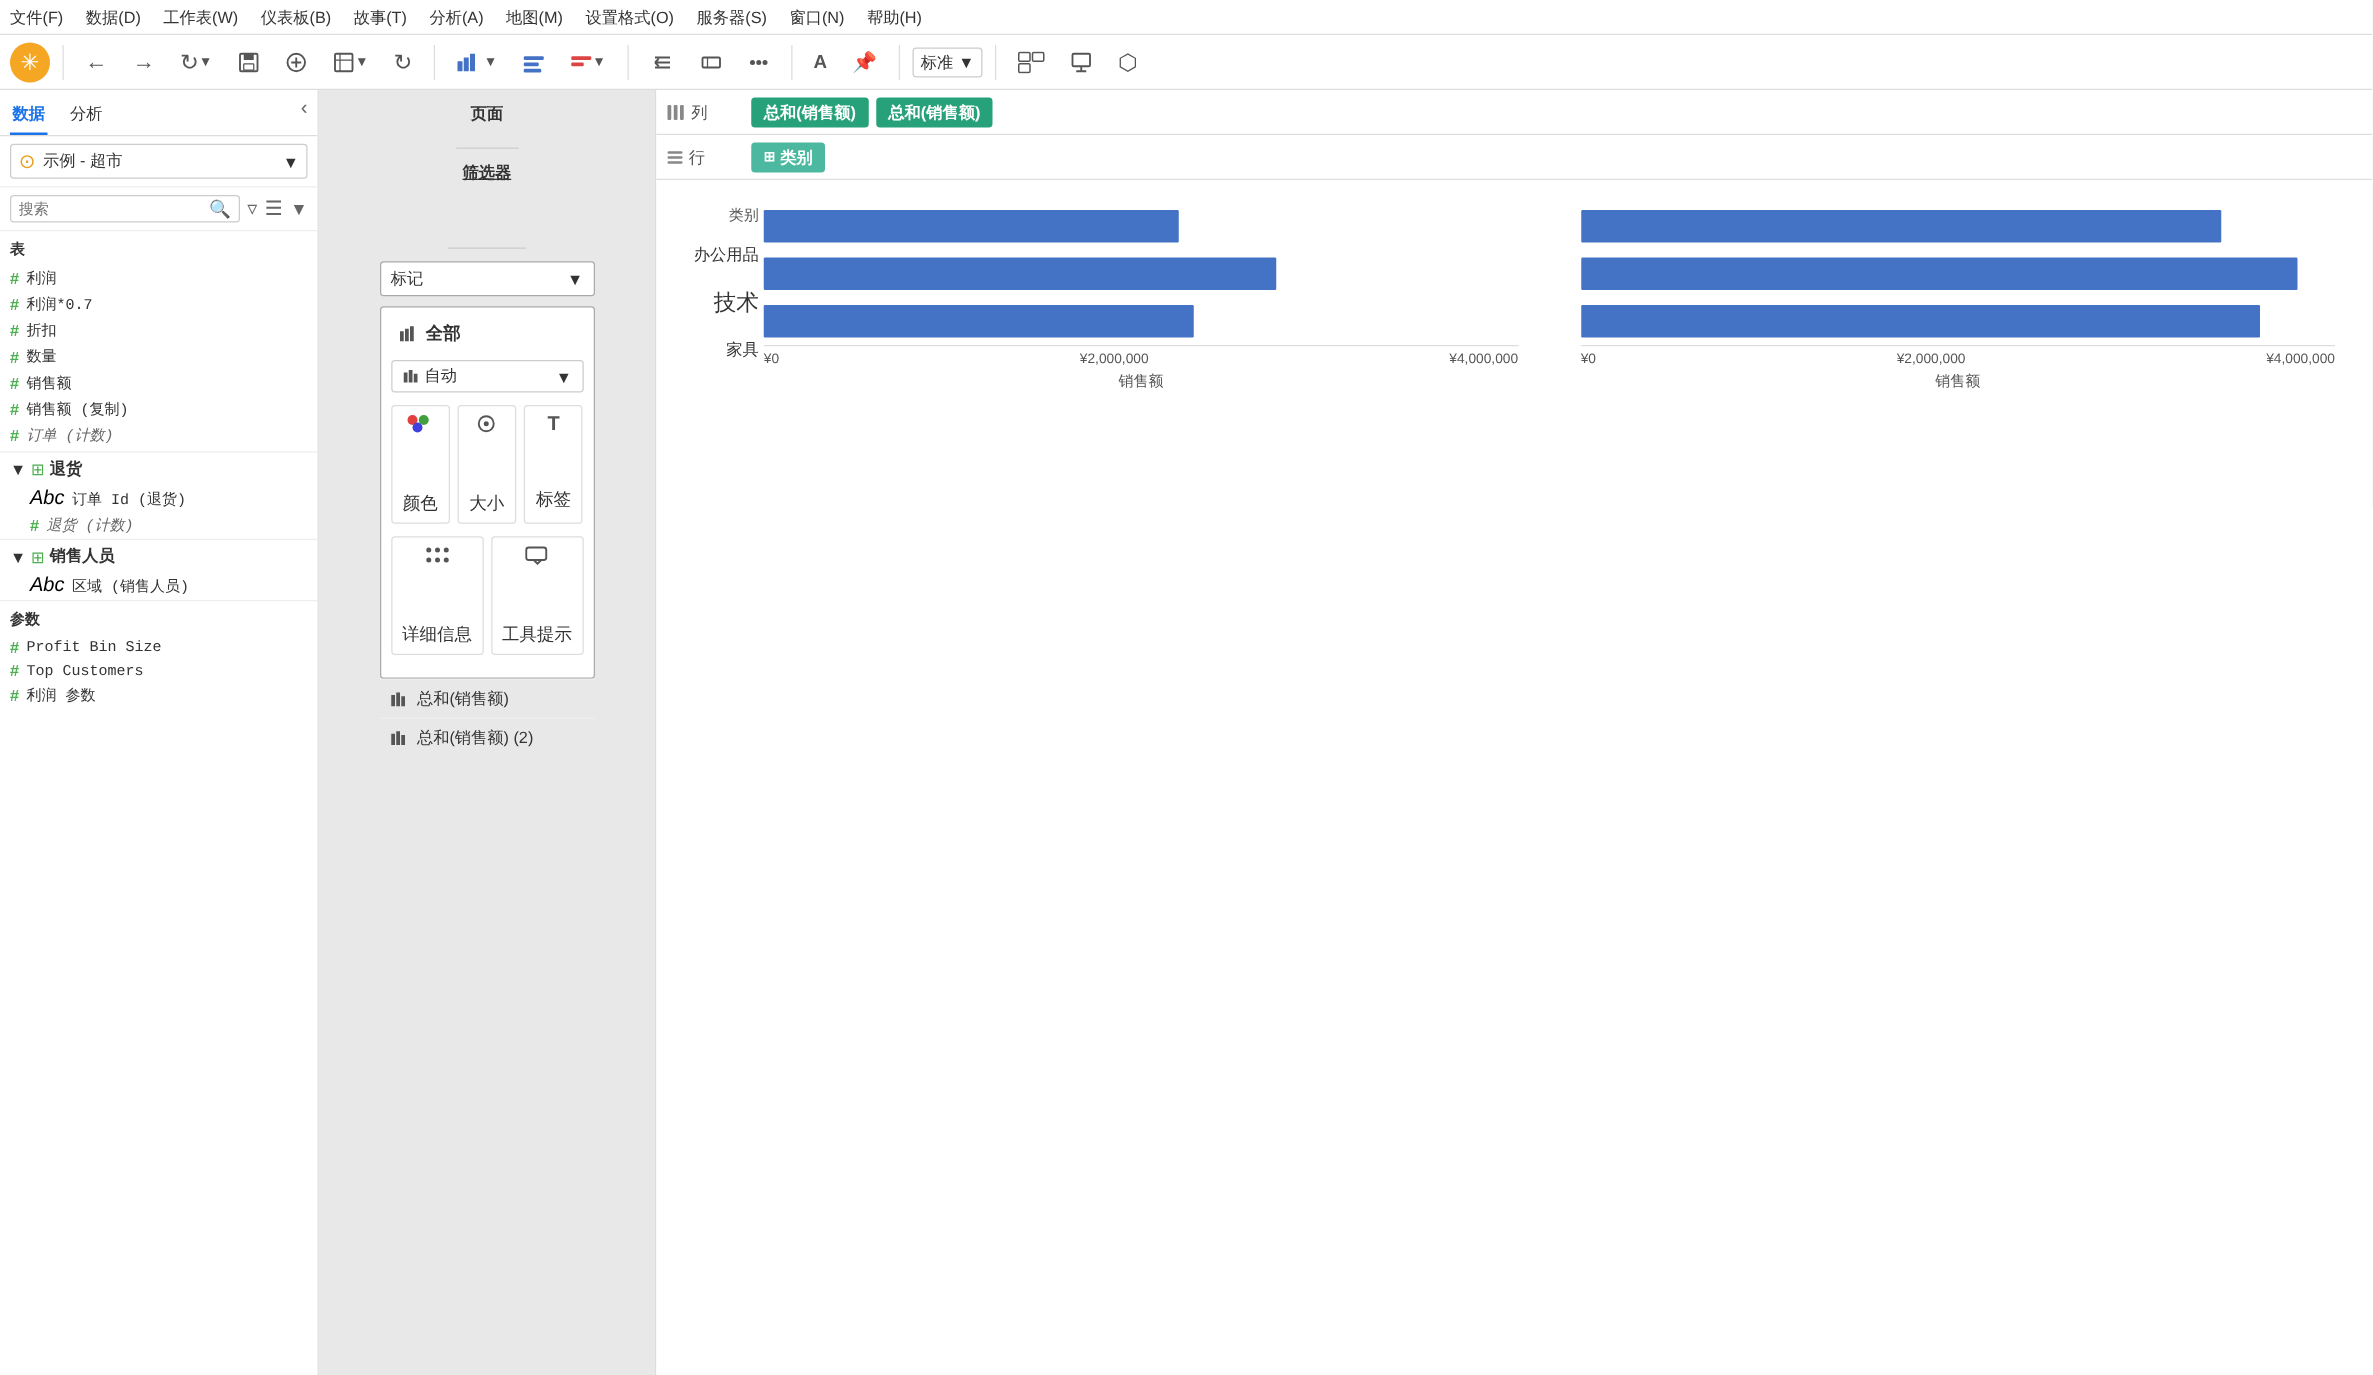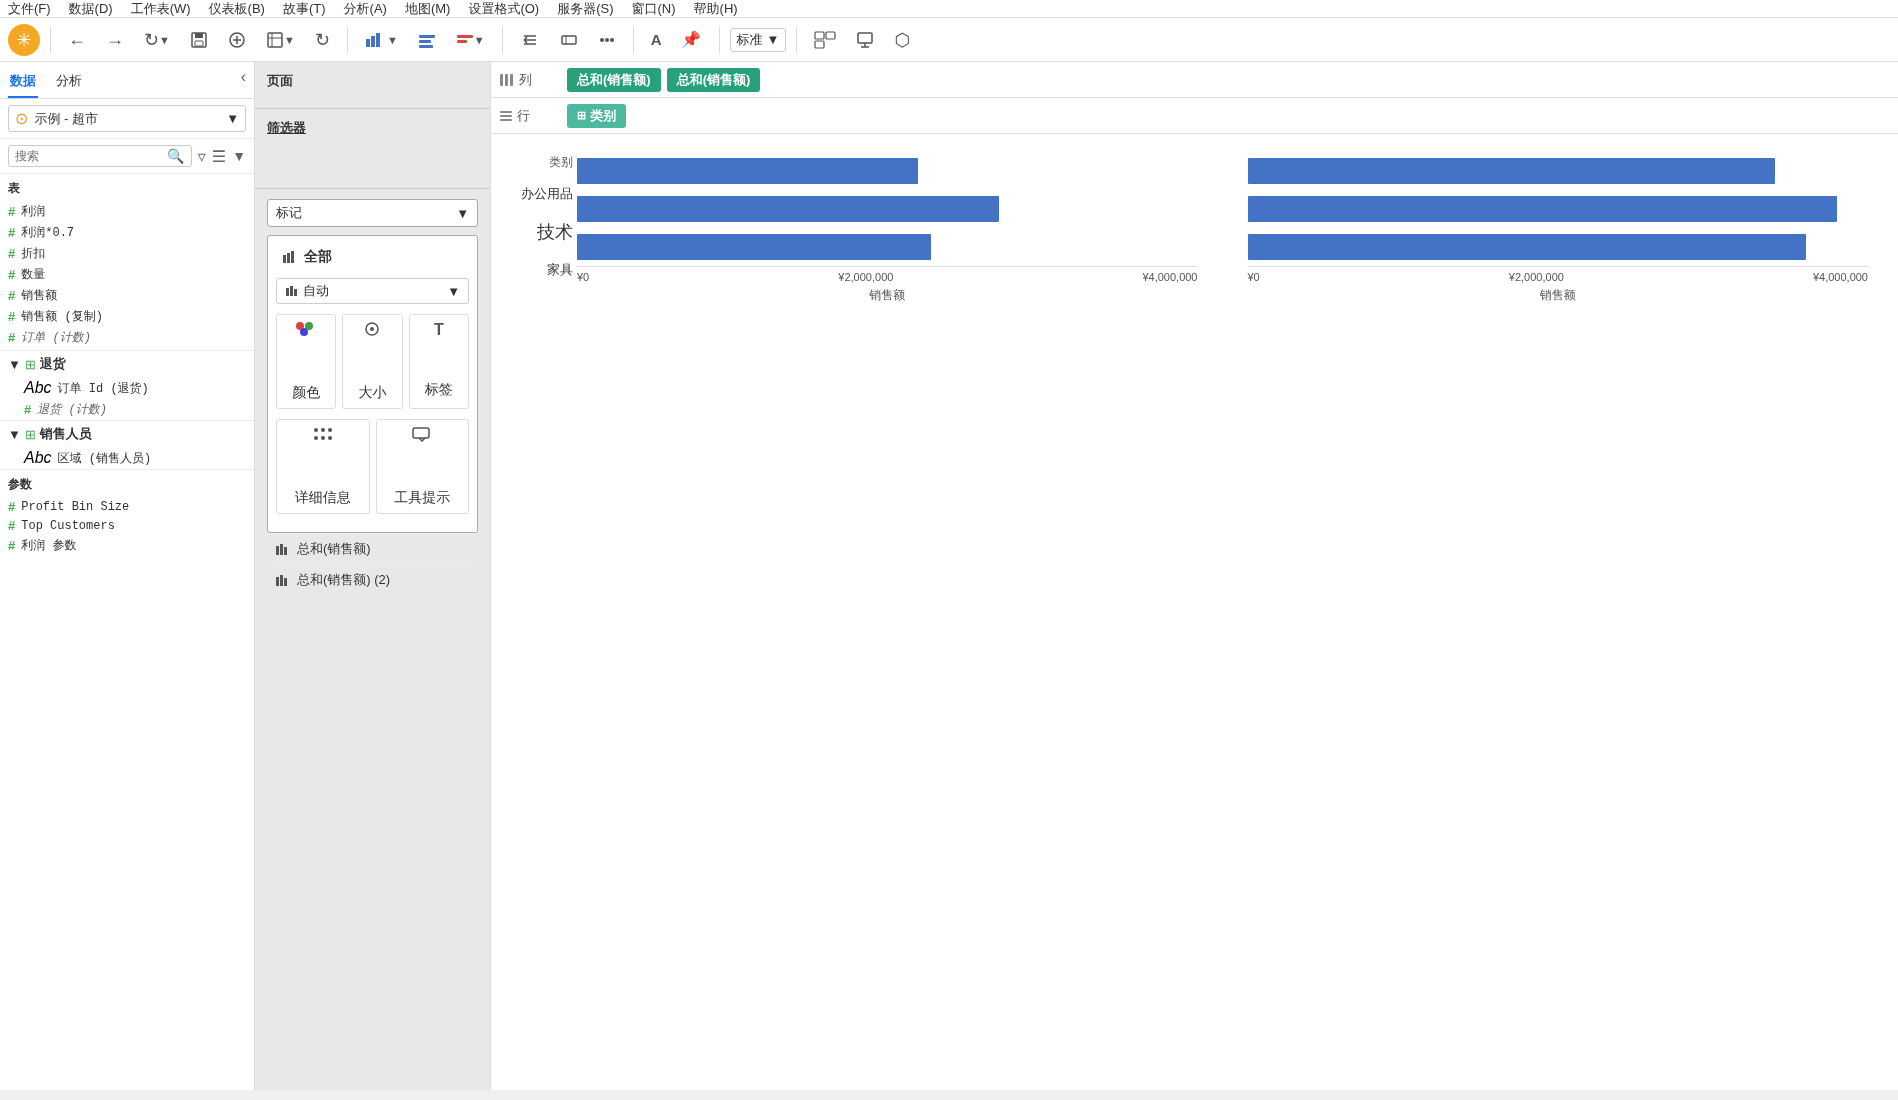--- a/index.html
+++ b/index.html
@@ -1,21 +1,21 @@
 <!DOCTYPE html>
 <html><head>
   <meta charset="utf-8">
   <style>
     * { box-sizing: border-box; margin: 0; padding: 0; }
     body { font-family: "Microsoft YaHei", "SimHei", Arial, sans-serif; font-size: 13px; background: #f0f0f0; color: #333; overflow: hidden; }
 
     
     .menu-bar {
       display: flex; align-items: center; background: #fff; border-bottom: 1px solid #ddd;
-      padding: 2px 8px; gap: 18px; height: 18px;
+      padding: 2px 8px; gap: 18px; height: 28px;
     }
     .menu-item { cursor: pointer; font-size: 13px; color: #333; white-space: nowrap; }
 
     
     .toolbar {
       display: flex; align-items: center; background: #fff; border-bottom: 1px solid #ddd;
       padding: 4px 8px; gap: 6px; height: 44px;
     }
     .toolbar-logo { width: 32px; height: 32px; background: #f5a623; border-radius: 50%; display: flex; align-items: center; justify-content: center; }
     .toolbar-sep { width: 1px; height: 28px; background: #ddd; margin: 0 4px; }
@@ -78,21 +78,21 @@
     .group-label { font-size: 13px; font-weight: bold; color: #333; }
     .group-sub { padding-left: 16px; }
 
     
     .left-scroll { flex: 1; overflow-y: auto; }
 
     
     .params-section { border-top: 1px solid #eee; }
 
     
-    .middle-panel { width: 236px; background: #e8e8e8; border-right: 1px solid #ddd; display: flex; flex-direction: column; overflow: hidden; }
+    .middle-panel { width: 270px; background: #e8e8e8; border-right: 1px solid #ddd; display: flex; flex-direction: column; overflow: hidden; align-items: center; }
 
     
     .page-section { padding: 10px 12px; border-bottom: 1px solid #ccc; }
     .section-title { font-size: 13px; color: #333; font-weight: bold; margin-bottom: 8px; }
 
     
     .filter-section { padding: 10px 12px; border-bottom: 1px solid #ccc; min-height: 80px; text-decoration: underline; }
 
     
     .marks-section { padding: 10px 12px; flex: 1; }

